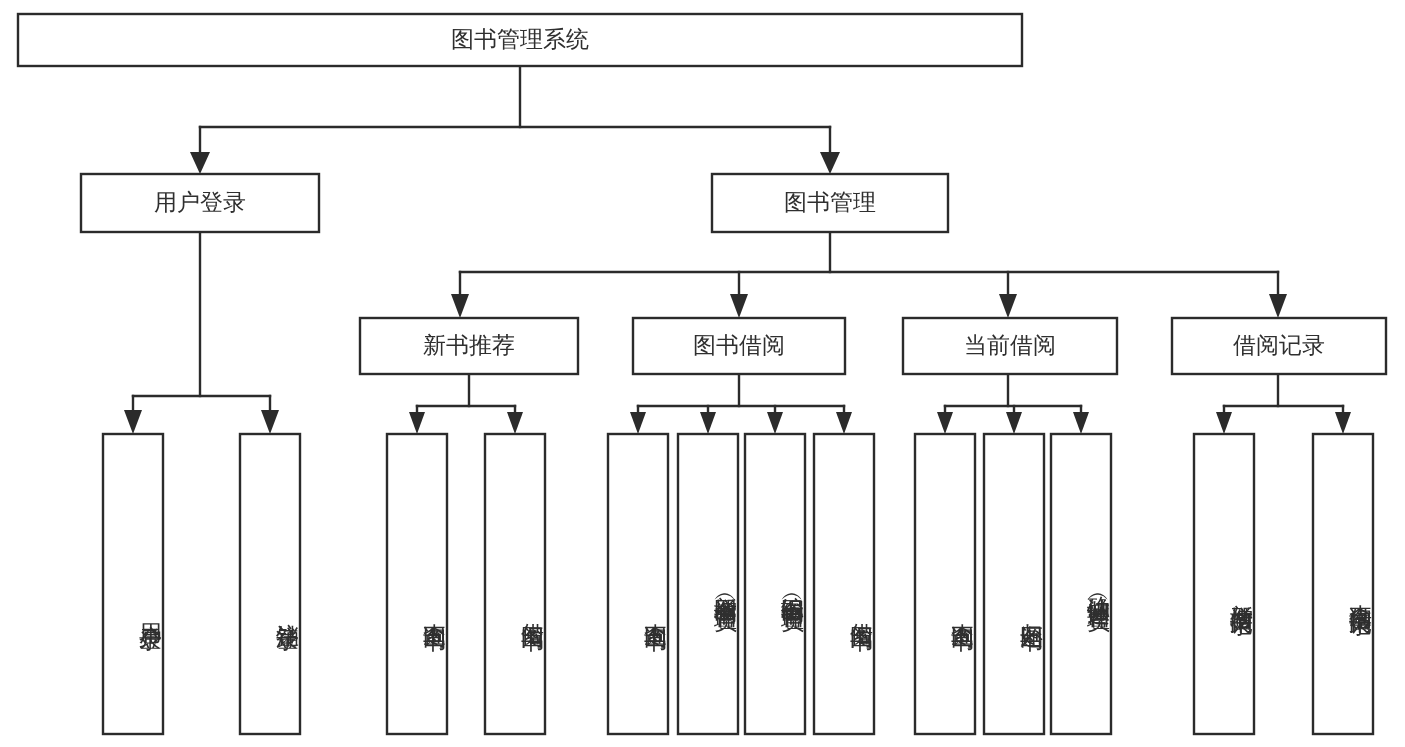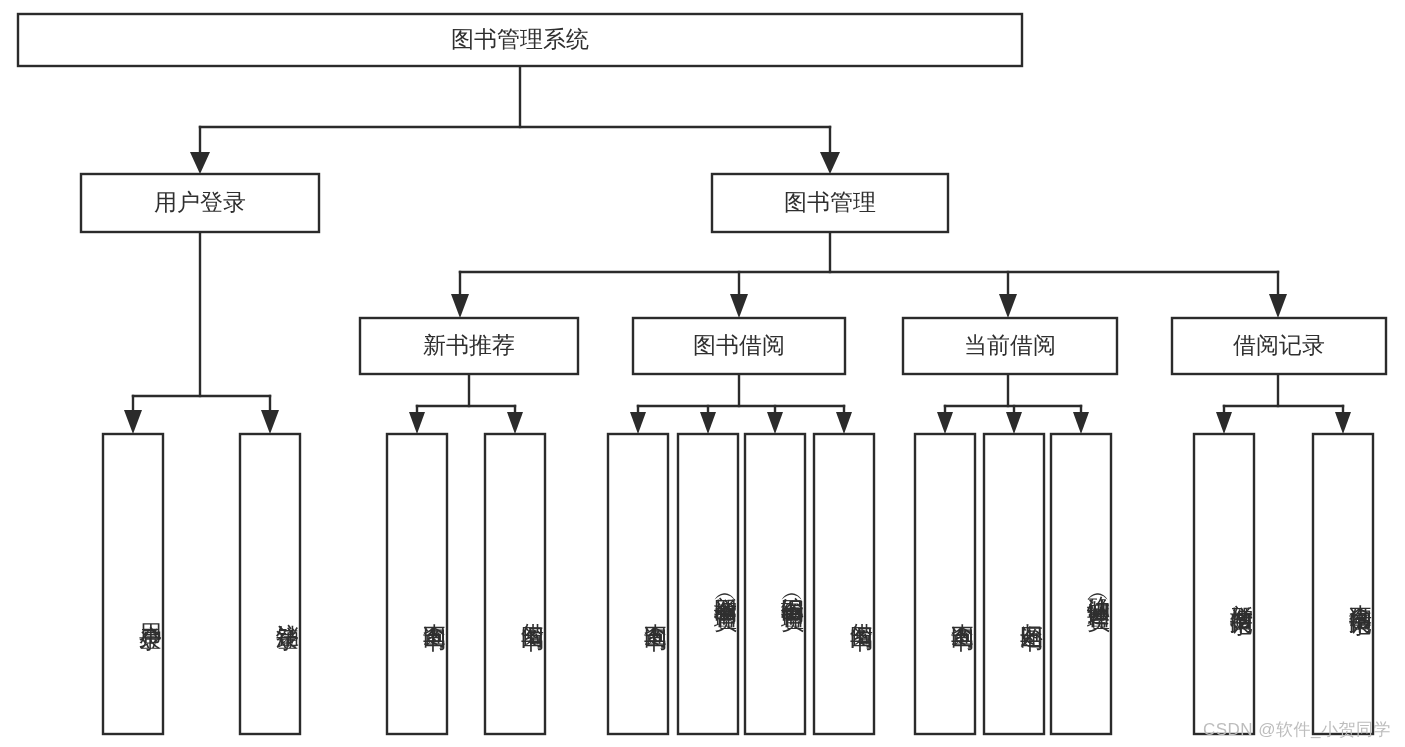--- a/index.html
+++ b/index.html
@@ -215,15 +215,14 @@
   <div class="vlabel-wrap" style="left:745px; top:444px; width:60px; height:285px;">编辑图书（管理员）</div>
   <div class="vlabel-wrap" style="left:814px; top:494px; width:60px; height:230px;">借阅图书</div>
 
   <div class="vlabel-wrap" style="left:915px; top:494px; width:60px; height:230px;">查询图书</div>
   <div class="vlabel-wrap" style="left:984px; top:494px; width:60px; height:230px;">归还图书</div>
   <div class="vlabel-wrap" style="left:1051px; top:444px; width:60px; height:285px;">确认归还（管理员）</div>
 
   <div class="vlabel-wrap" style="left:1194px; top:459px; width:60px; height:265px;">新增借阅记录</div>
   <div class="vlabel-wrap" style="left:1313px; top:459px; width:60px; height:265px;">查询借阅记录</div>
 
-  <div class="watermark">CSDN @软件_小贺同学</div>
 
 </div>
 
 </body></html>

